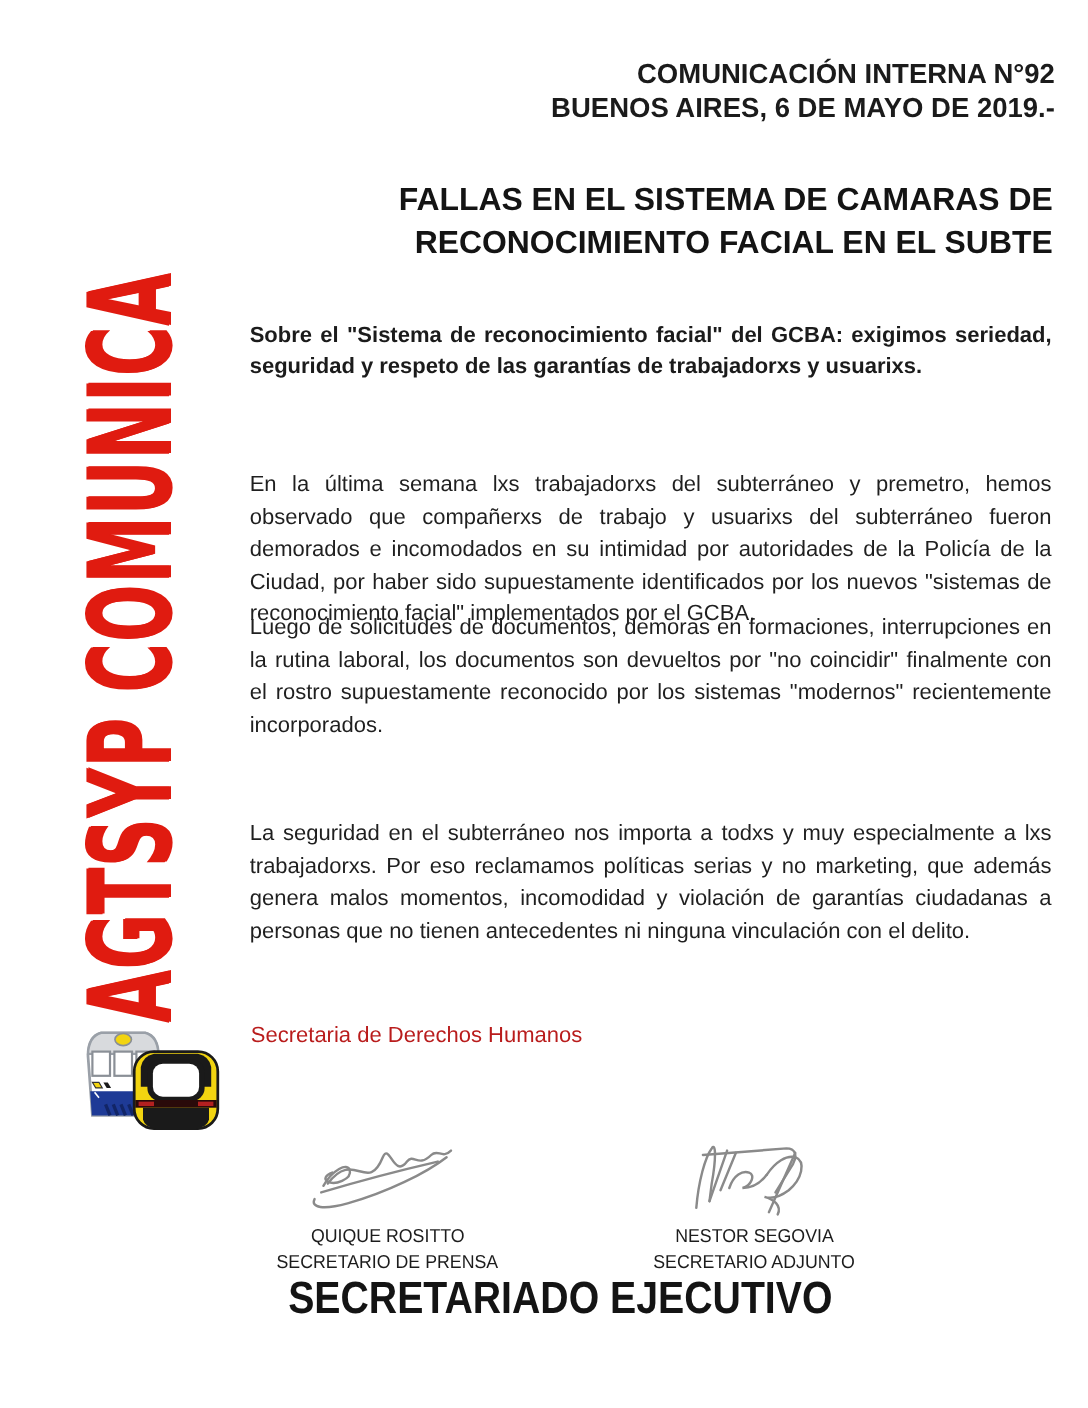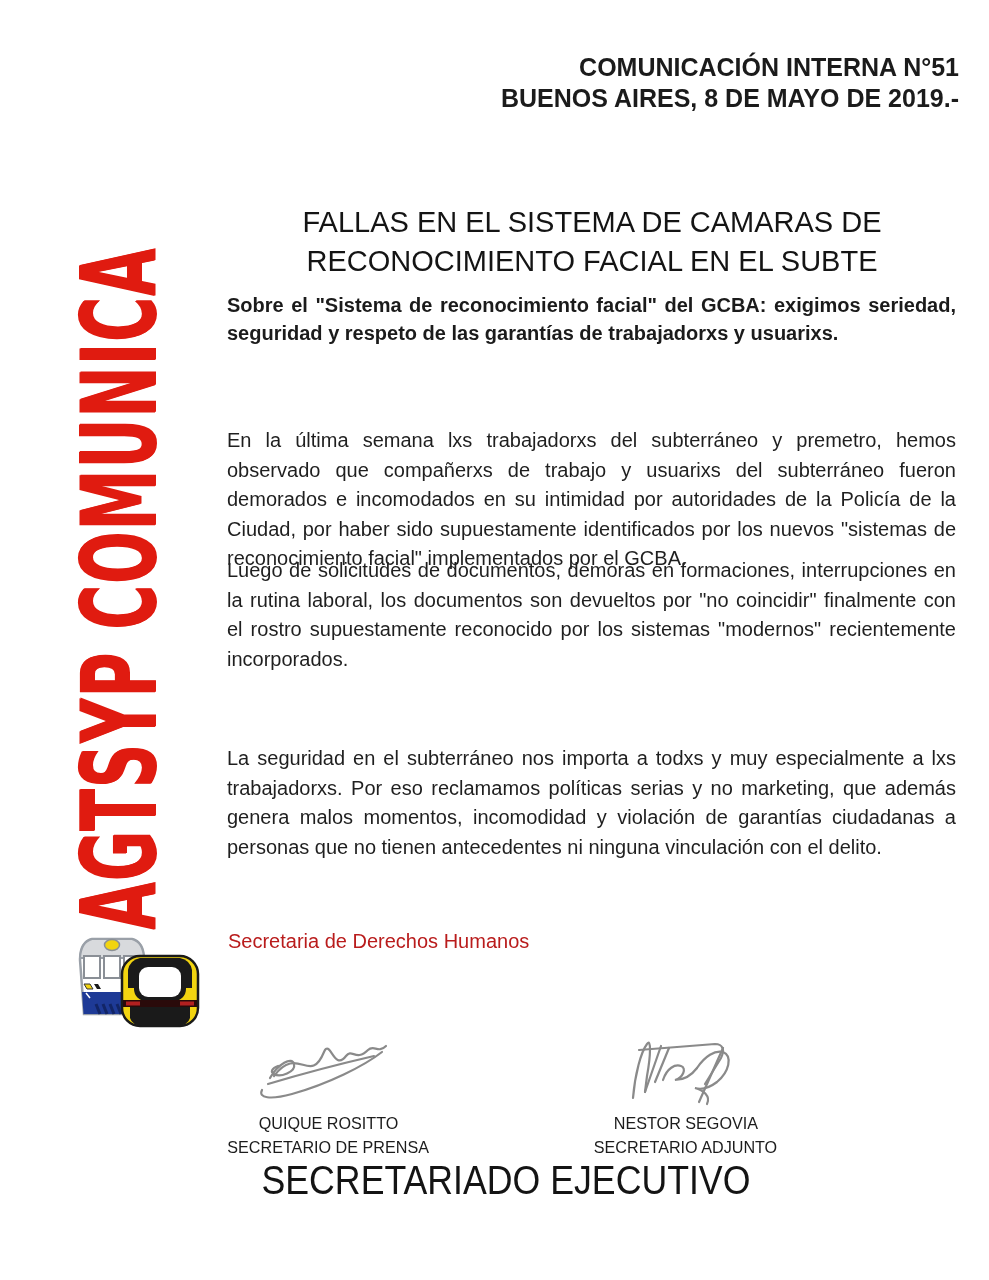--- a/index.html
+++ b/index.html
@@ -52,26 +52,25 @@
     color: #e01b10;
     text-shadow: 1px 1px 0 #e01b10;
   }
 
   
   .doc-title {
     position: absolute;
     top: 163px;
     left: 227px;
     width: 730px;
-    text-align: center;
-    font-weight: normal;
+    text-align: right;
+    font-weight: bold;
     font-size: 29px;
     line-height: 39px;
     color: #141414;
-    margin-top: 40px;
   }
 
   
   .lead-par {
     position: absolute;
     top: 291px;
     left: 227px;
     width: 729px;
     font-weight: bold;
     font-size: 20px;
@@ -116,58 +115,59 @@
     top: 1032px;
     left: 222px;
     width: 560px;
     display: flex;
     justify-content: space-between;
   }
   .sig-col {
     display: flex;
     flex-direction: column;
     align-items: center;
+    margin-left: 24px;
   }
   .sig-scribble { height: 76px; margin-bottom: 4px; }
   .sig-name, .sig-role {
     font-size: 17px;
     line-height: 24px;
     text-align: center;
     white-space: nowrap;
     color: #1c1c1c;
     transform: scaleX(0.95);
   }
 
   
   .footer-title {
     position: absolute;
     top: 1157px;
     left: 225px;
     width: 560px;
     text-align: center;
-    font-weight: normal;
+    font-weight: bold;
     font-size: 41px;
     line-height: 46px;
     color: #141414;
     white-space: nowrap;
   }
   .footer-title .footer-text {
     display: inline-block;
     transform: scaleX(0.87);
     transform-origin: 50% 50%;
   }
 </style>
 </head>
 <body>
 
 <div class="page">
 
   <div class="header-block">
-    <div>COMUNICACIÓN INTERNA N°51</div>
-    <div>BUENOS AIRES, 8 DE MAYO DE 2019.-</div>
+    <div>COMUNICACIÓN INTERNA N°92</div>
+    <div>BUENOS AIRES, 6 DE MAYO DE 2019.-</div>
   </div>
 
   <div class="vertical-banner">
     <span class="banner-text">AGTSYP COMUNICA</span>
   </div>
 
   <div class="doc-title">
     <div>FALLAS EN EL SISTEMA DE CAMARAS DE</div>
     <div>RECONOCIMIENTO FACIAL EN EL SUBTE</div>
   </div>

